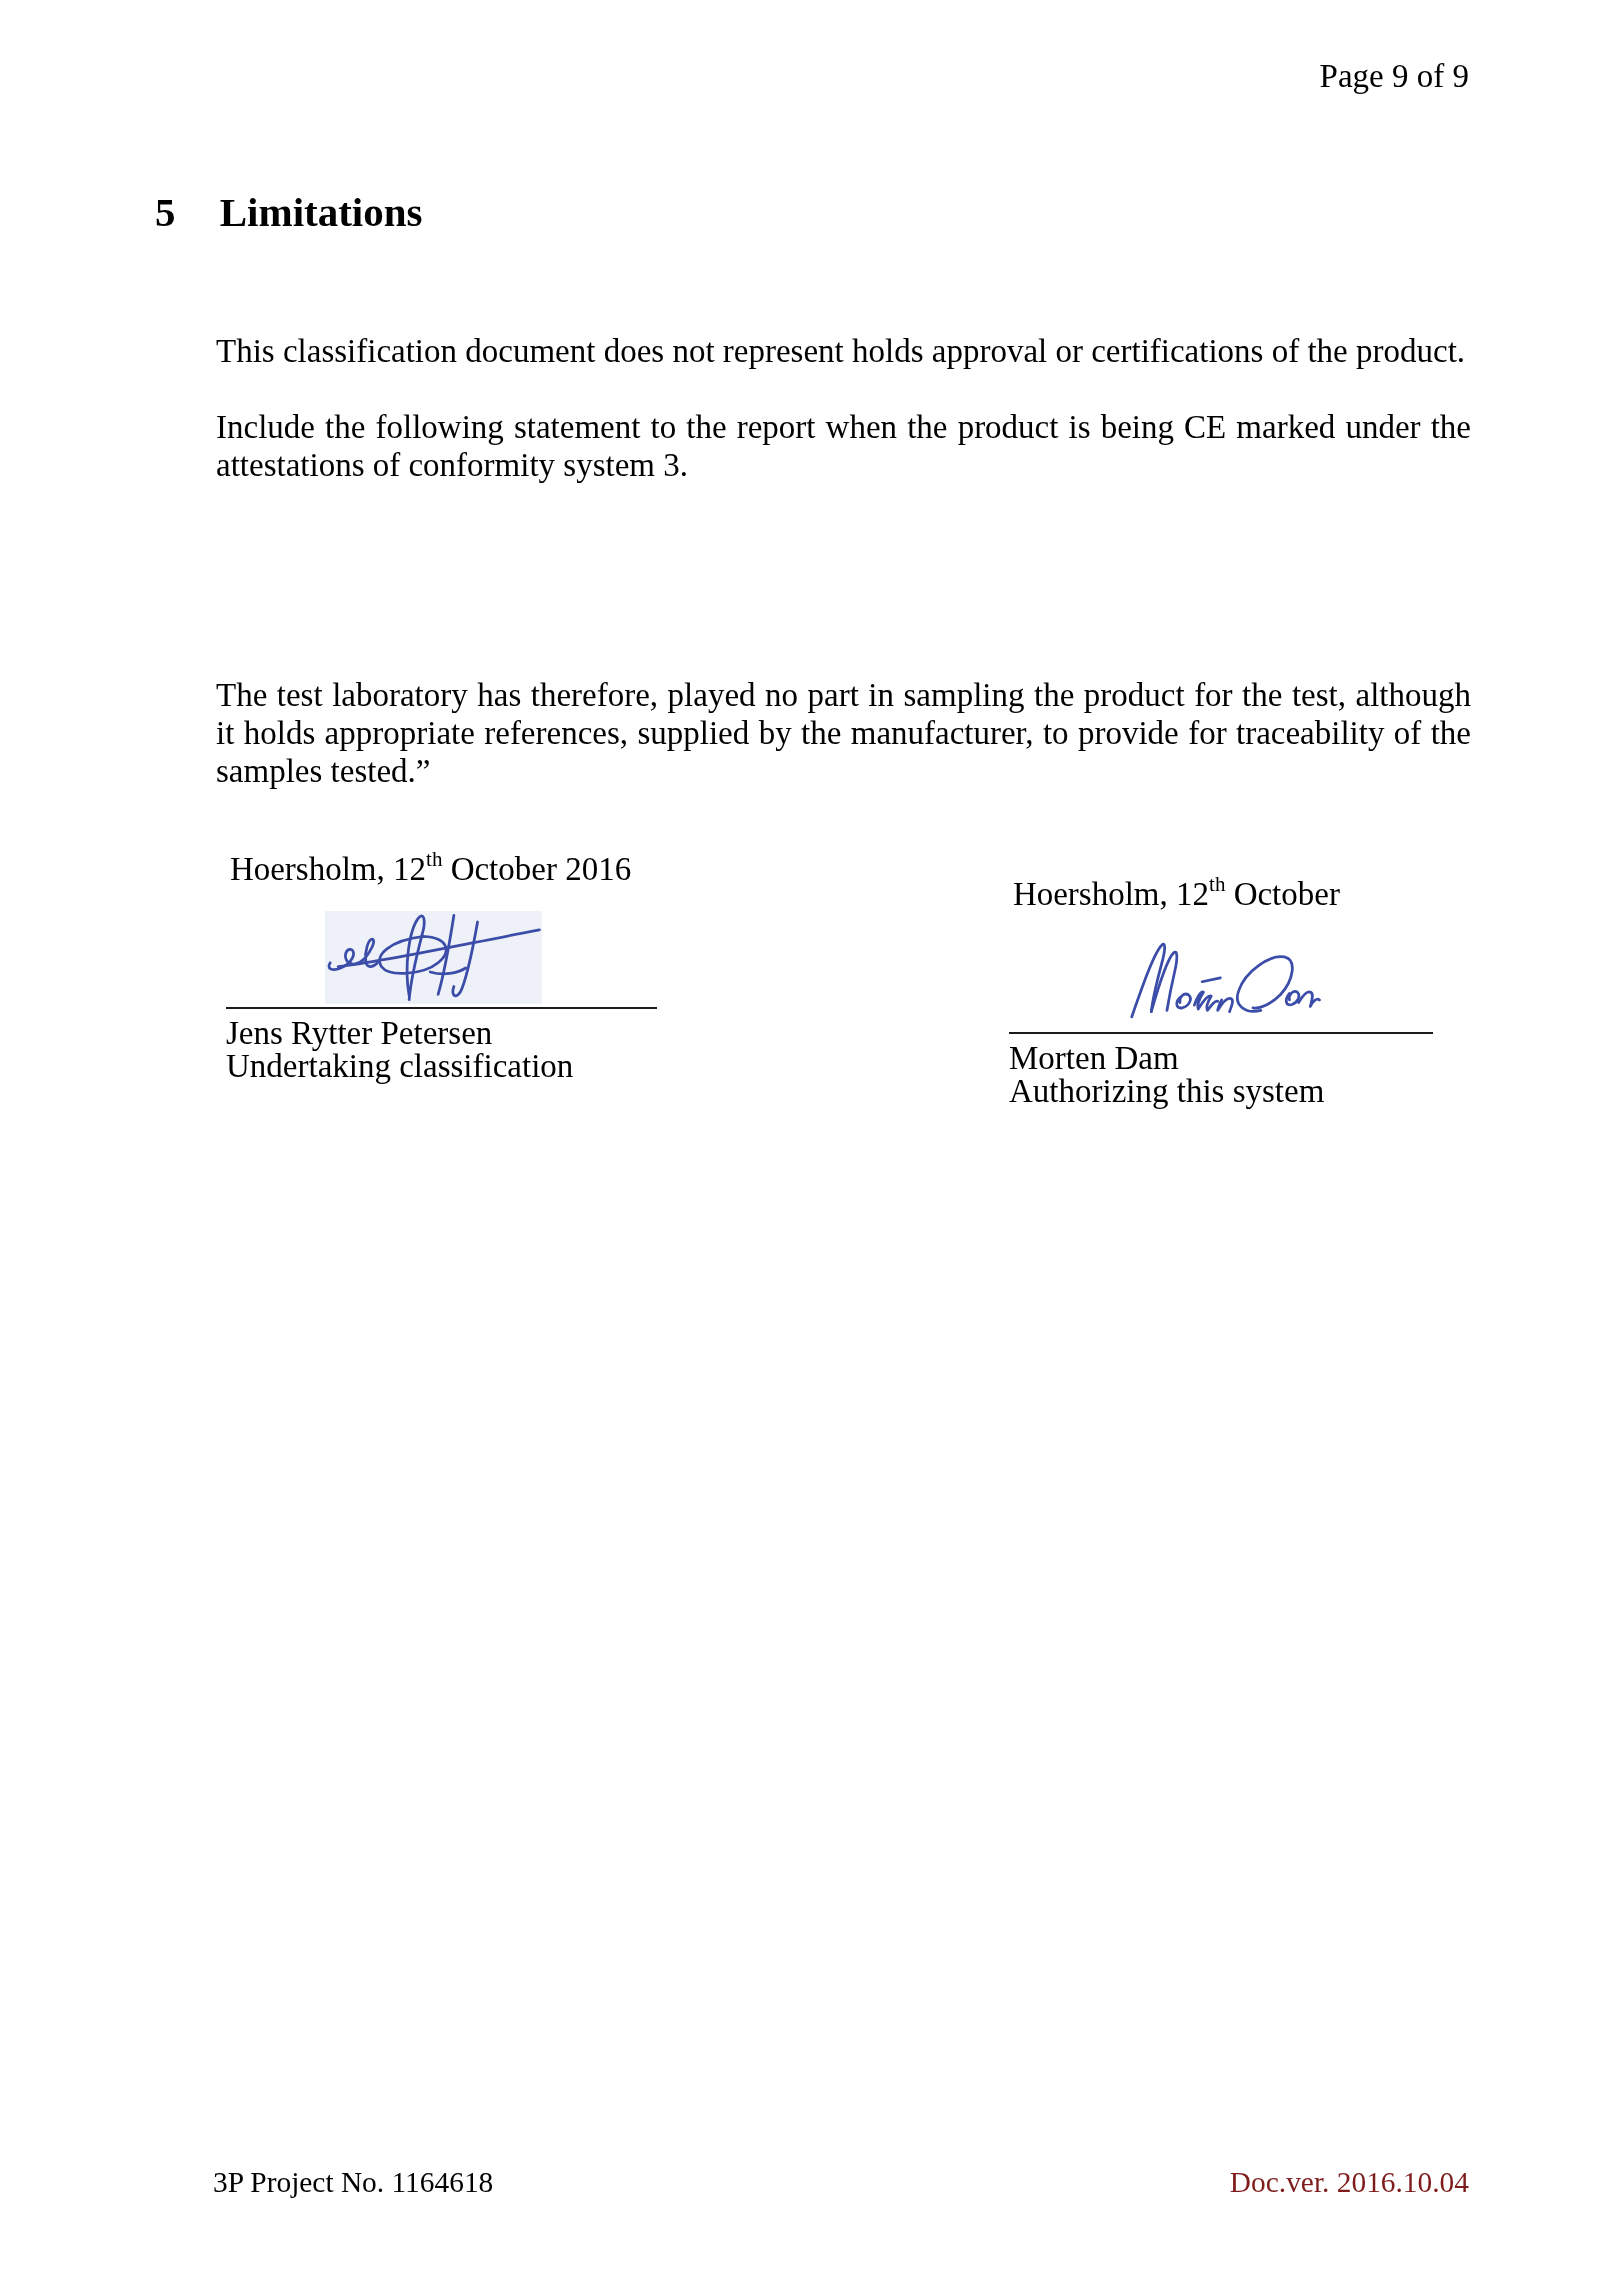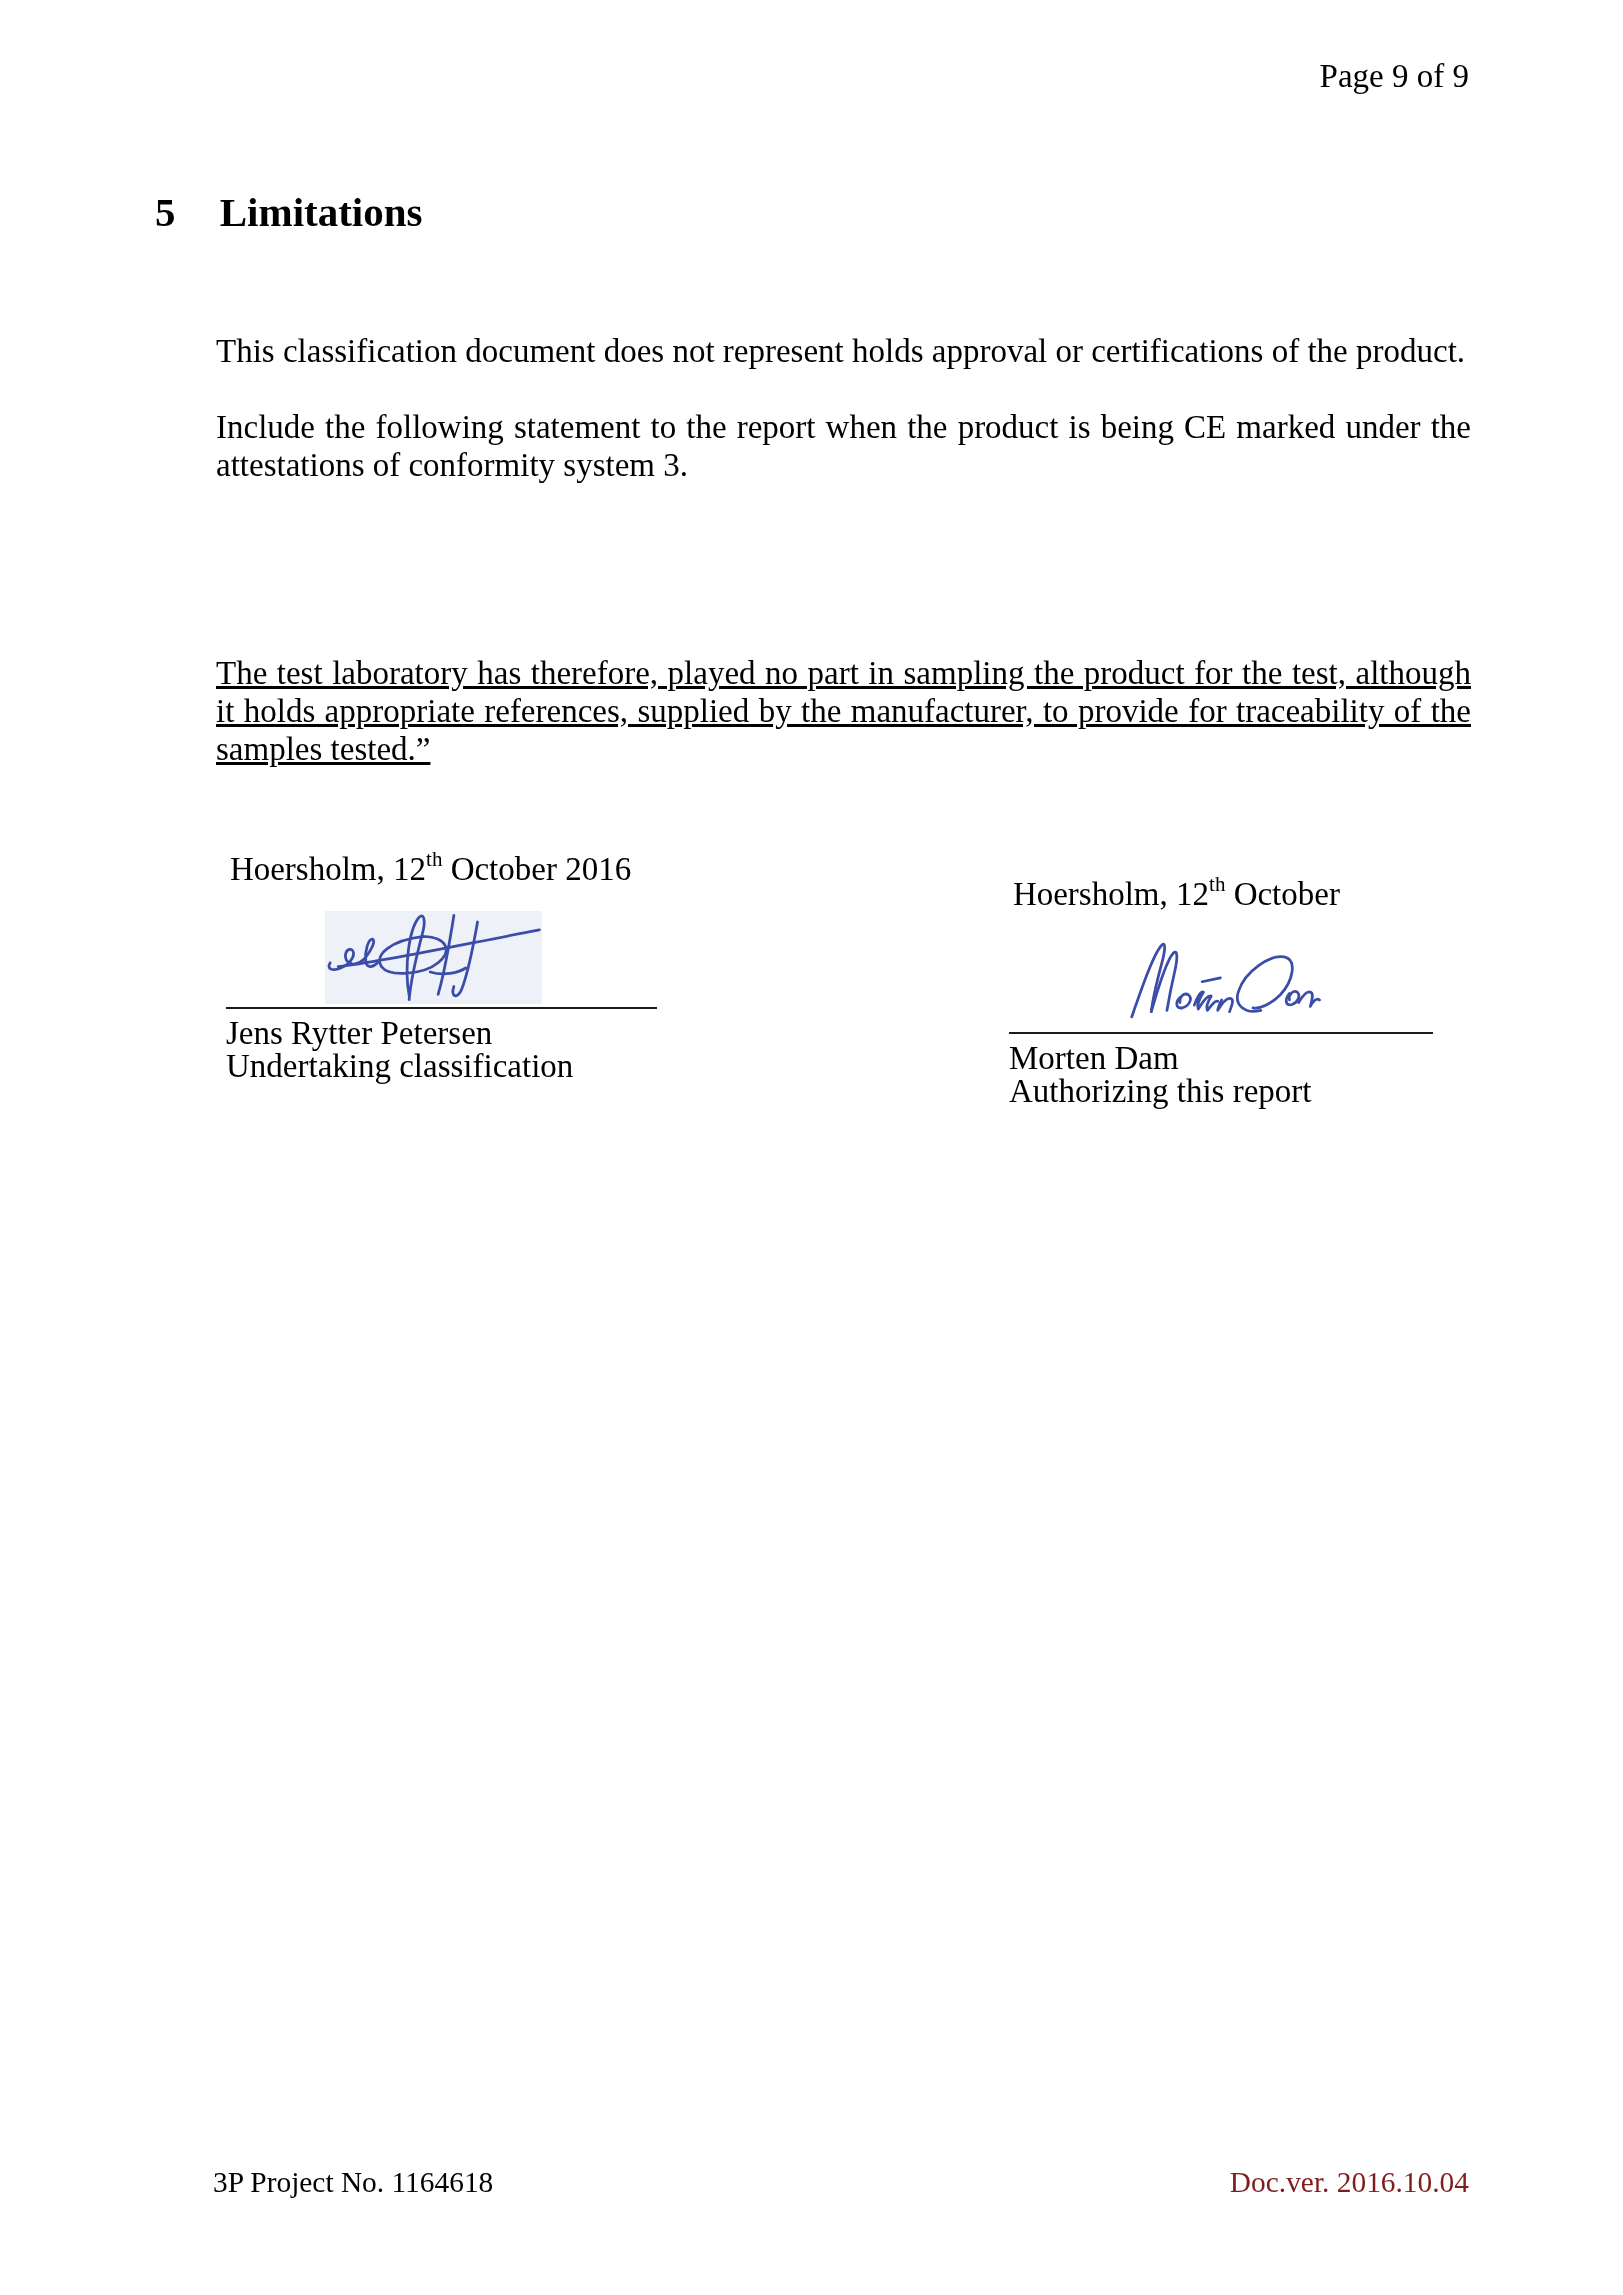--- a/index.html
+++ b/index.html
@@ -40,21 +40,21 @@
     left: 216px;
     width: 1255px;
     margin: 0;
     font-size: 33px;
     line-height: 38px;
     text-align: justify;
   }
   .p1 { top: 332px; }
   .p2 { top: 408px; }
   .p3 { top: 520px; }
-  .p4 { top: 654px; text-decoration: underline; }
+  .p4 { top: 676px; }
 
   .sig-block {
     position: absolute;
     top: 851px;
     height: 275px;
     font-size: 33px;
   }
   .sig-left  { left: 226px;  width: 435px; }
   .sig-right { left: 1009px; width: 427px; margin-top: 25px; }
   .sig-date {
@@ -176,21 +176,21 @@
         <path d="M106,100 C110,88 116,78 120,80 C112,92 110,102 112,106 C118,96 126,84 132,86 C126,96 124,104 126,108 C132,100 138,92 142,94"></path>
         <path d="M118,64 L146,58"></path>
         <path d="M148,92 C144,100 142,106 142,108 C148,98 156,88 162,90 C168,92 162,104 160,110"></path>
         <path d="M208,108 C184,114 166,100 174,78 C184,48 222,22 244,26 C264,30 258,62 238,84 C224,98 206,106 196,104"></path>
         <path d="M252,82 C244,92 246,102 256,99 C264,96 270,86 264,80 C258,76 250,84 252,92"></path>
         <path d="M266,96 C272,86 278,78 284,80 C290,82 286,94 284,102 C288,94 294,88 298,92"></path>
       </svg>
     </div>
     <div class="sig-line"></div>
     <div class="sig-name">Morten Dam</div>
-    <div class="sig-role">Authorizing this report</div>
+    <div class="sig-role">Authorizing this system</div>
   </div>
 
   <div class="footer-left">3P Project No. 1164618</div>
 
   <div class="footer-right">Doc.ver. 2016.10.04</div>
 
 </div>
 
 
 </body></html>

